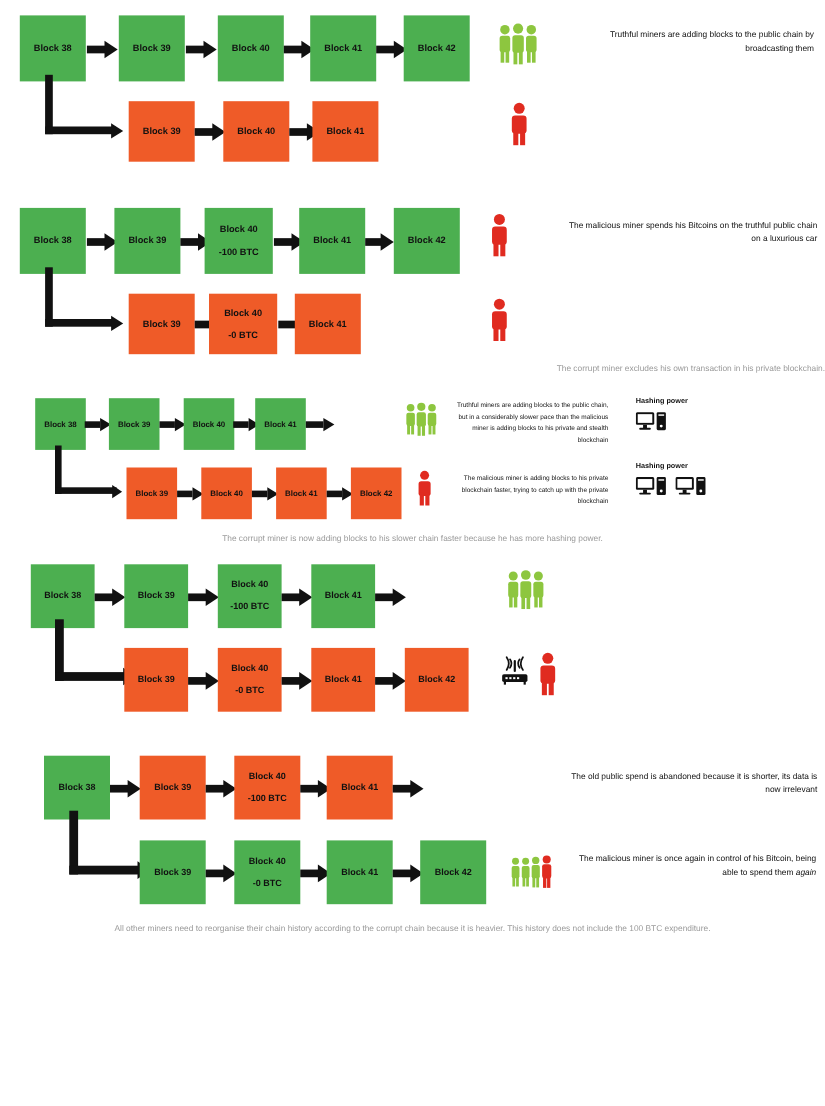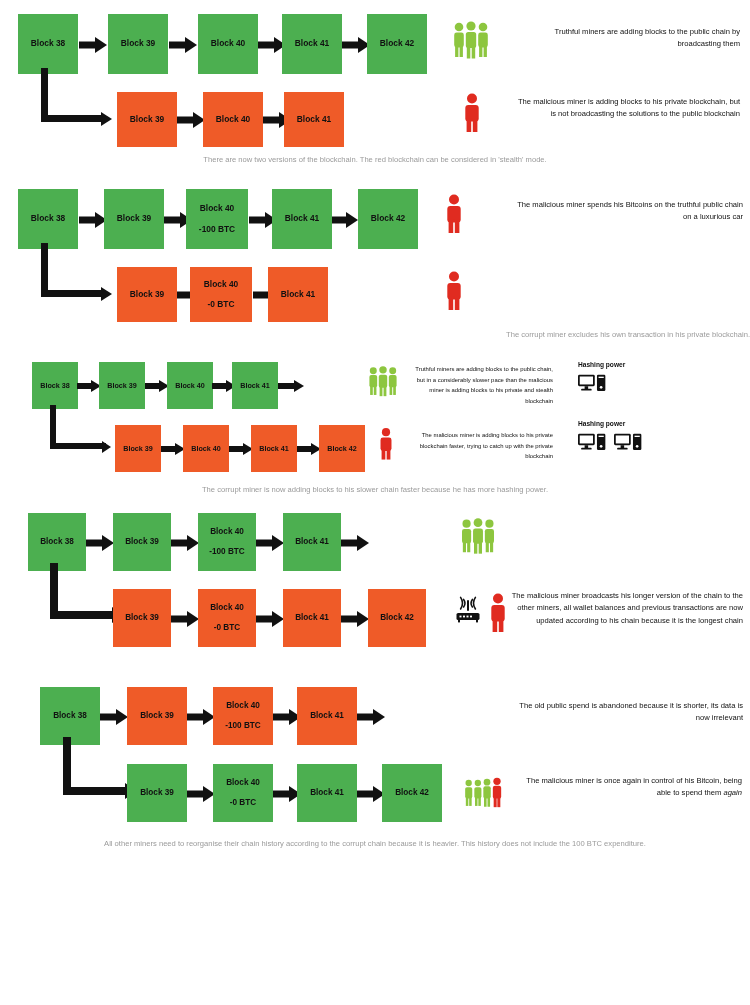--- a/index.html
+++ b/index.html
@@ -163,23 +163,21 @@
   <span class="icon" style="left:461px;top:92px;">
     <svg width="22" height="42" viewBox="0 0 22 42">
       <g fill="#E02B20">
         <circle cx="11" cy="6.5" r="5"></circle>
         <rect x="4.3" y="13" width="13.4" height="16.5" rx="3"></rect>
         <rect x="5.6" y="26" width="4.6" height="14"></rect>
         <rect x="11.8" y="26" width="4.6" height="14"></rect>
       </g>
     </svg>
   </span>
-  <div class="desc" style="left:515px;top:96px;width:225px;font-size:7.6px;">The malicious miner is adding blocks to his private blockchain, but is not broadcasting the solutions to the public blockchain</div>
-
-  <div class="caption" style="top:153px;">There are now two versions of the blockchain. The red blockchain can be considered in 'stealth' mode.</div>
+
 </div>
 
 <div class="panel" style="top:175px;height:175px;">
 
   <div class="block green" style="left:18px;top:14px;width:60px;height:60px;font-size:8.4px;">
     <span class="lbl">Block 38</span>
   </div>
   <div class="arrow" style="left:79px;top:37px;width:28px;height:15px;">
     <div class="shaft" style="width:17px;height:7px;"></div>
       <div class="head" style="border-width:8px 0 8px 12px;"></div>
@@ -505,21 +503,20 @@
   <span class="icon" style="left:487px;top:92px;">
     <svg width="22" height="42" viewBox="0 0 22 42">
       <g fill="#E02B20">
         <circle cx="11" cy="6.5" r="5"></circle>
           <rect x="4.3" y="13" width="13.4" height="16.5" rx="3"></rect>
         <rect x="5.6" y="26" width="4.6" height="14"></rect>
           <rect x="11.8" y="26" width="4.6" height="14"></rect>
       </g>
     </svg>
   </span>
-  <div class="desc" style="left:508px;top:90px;width:235px;font-size:7.6px;">The malicious miner broadcasts his longer version of the chain to the other miners, all wallet balances and previous transactions are now updated according to his chain because it is the longest chain</div>
 
   <div class="caption faded" style="top:158px;"></div>
 </div>
 
 <div class="panel" style="top:672px;height:200px;">
 
   <div class="block green" style="left:40px;top:15px;width:60px;height:58px;font-size:8.2px;">
     <span class="lbl">Block 38</span>
   </div>
   <div class="arrow" style="left:100px;top:37px;width:28px;height:15px;">

